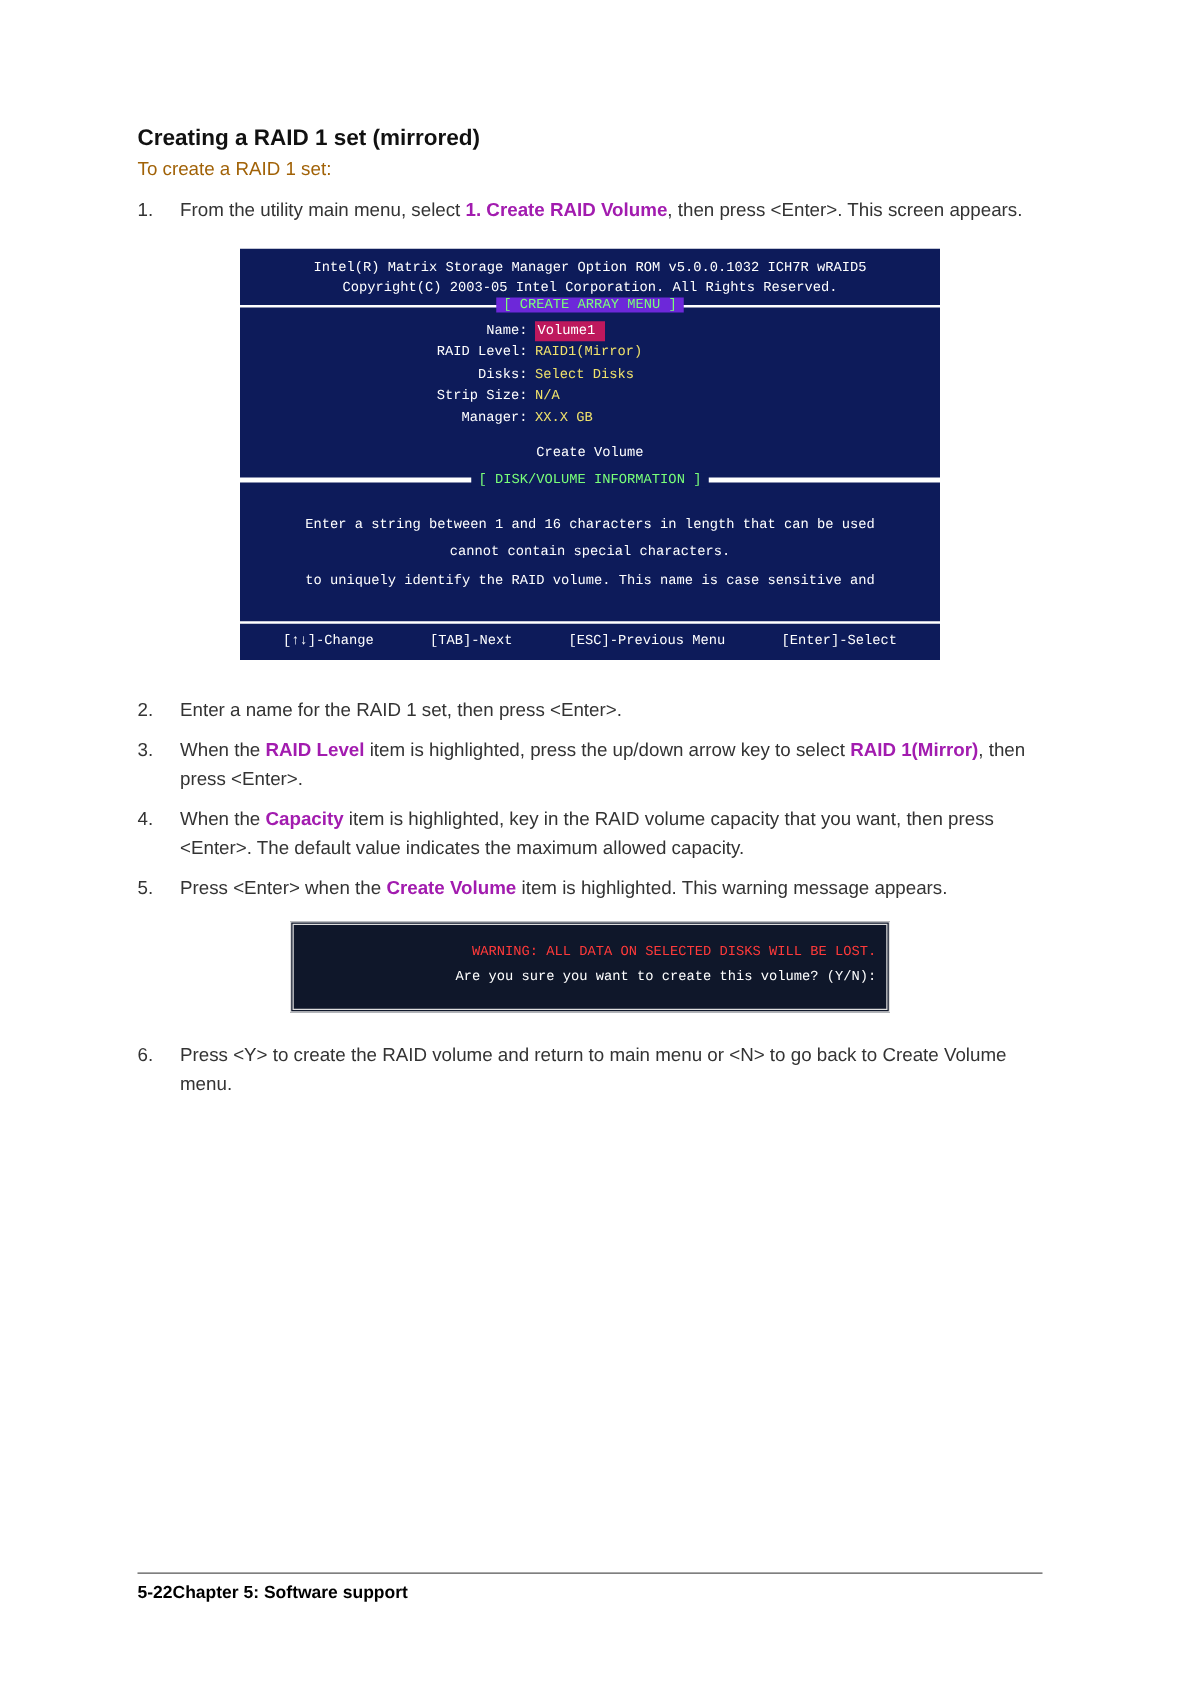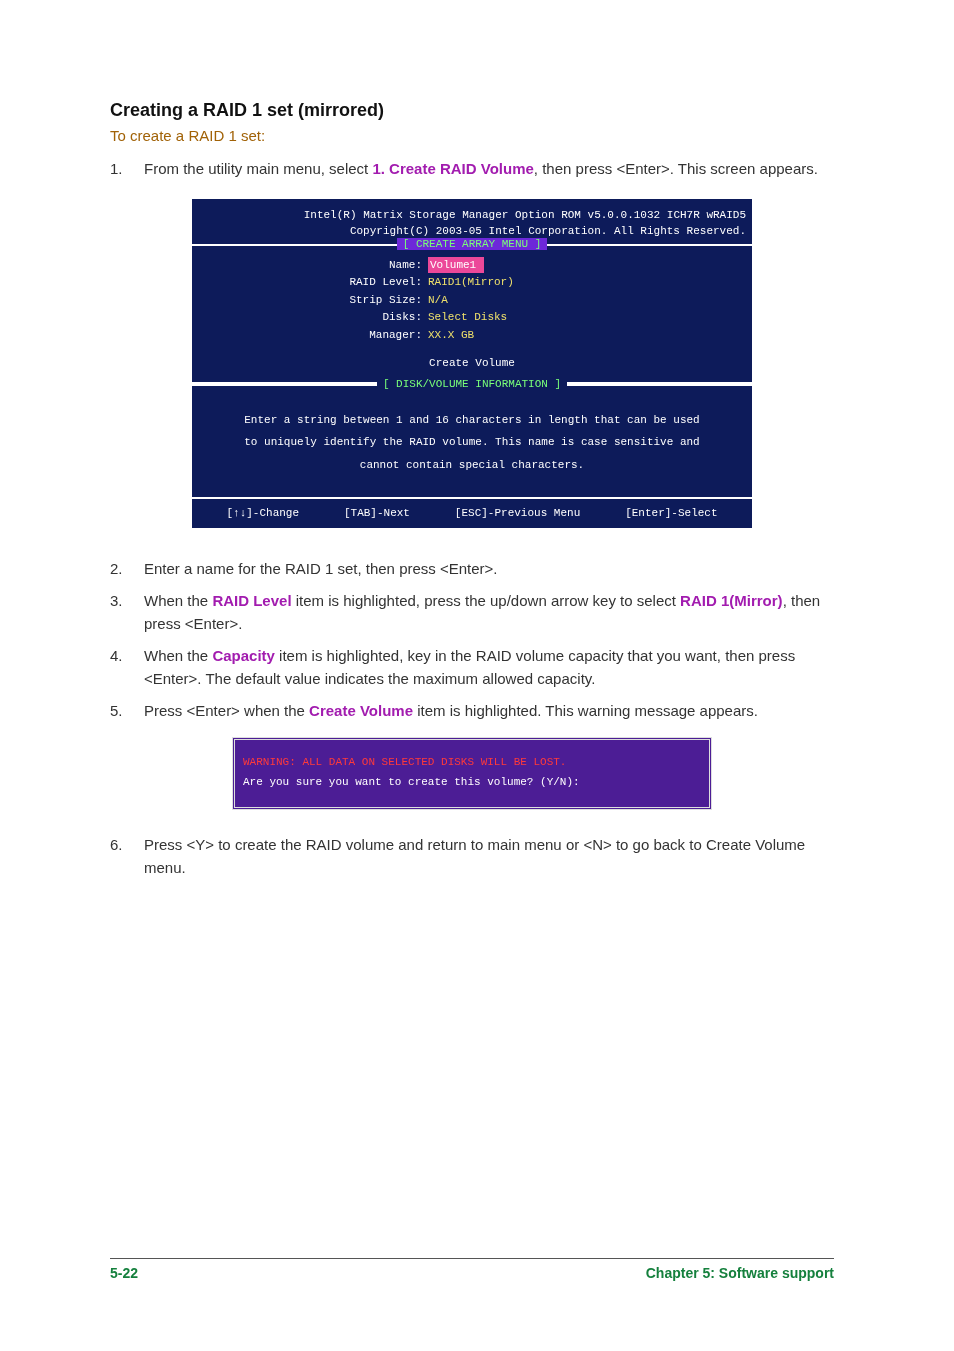--- a/index.html
+++ b/index.html
@@ -43,21 +43,21 @@
   .term {
     margin: 18px auto 30px auto;
     width: 560px;
     background: #0d1b5a;
     font-family: "Courier New", monospace;
     font-size: 11px;
     line-height: 1.5;
     color: #fff;
   }
   .term-header {
-    text-align: right;
+    text-align: center;
     padding: 8px 6px 4px;
   }
   .term-header .l1 { color: #fff; }
   .frame {
     border: 2px double #fff;
     border-left: none;
     border-right: none;
     padding: 10px 16px;
     position: relative;
   }
@@ -79,21 +79,21 @@
   .field-label {
     width: 220px;
     text-align: right;
     color: #fff;
     padding-right: 6px;
   }
   .field-val {
     color: #efe16b;
   }
   .field-val.highlight {
-    background: #ec4899;
+    background: #be185d;
     color: #fff;
     padding: 0 8px 0 2px;
   }
   .center-line {
     text-align: center;
     margin-top: 12px;
     color: #fff;
   }
   .info-frame {
     border-top: 2px double #fff;
@@ -117,44 +117,44 @@
     display: flex;
     justify-content: space-around;
     padding: 6px 12px;
     color: #fff;
   }
 
   
   .warn {
     margin: 14px auto 24px;
     width: 480px;
-    background: #4c1d95;
+    background: #0f172a;
     border: 3px double #dedede;
     font-family: "Courier New", monospace;
     font-size: 11px;
-    text-align: left;
+    text-align: right;
     padding: 12px 8px 14px;
     line-height: 1.9;
   }
   .warn .w1 { color: #ff3a3a; }
   .warn .w2 { color: #fff; }
 
   
   .page-footer {
     position: absolute;
     bottom: 70px;
     left: 110px;
     right: 120px;
     border-top: 1px solid #555;
     display: flex;
-    justify-content: space-between;
+    justify-content: flex-start;
     padding-top: 6px;
     font-size: 14px;
     font-weight: bold;
-    color: #15803d;
+    color: #000000;
   }
 </style>
 </head>
 <body>
 
 <div class="page">
 
   <div class="heading">Creating a RAID 1 set (mirrored)</div>
   <div class="intro">To create a RAID 1 set:</div>
 
@@ -176,40 +176,40 @@
 
       <div class="field-row">
         <div class="field-label">Name:</div>
         <div class="field-val highlight">Volume1</div>
       </div>
       <div class="field-row">
         <div class="field-label">RAID Level:</div>
         <div class="field-val">RAID1(Mirror)</div>
       </div>
       <div class="field-row">
+        <div class="field-label">Disks:</div>
+        <div class="field-val">Select Disks</div>
+      </div>
+      <div class="field-row">
         <div class="field-label">Strip Size:</div>
         <div class="field-val">N/A</div>
-      </div>
-      <div class="field-row">
-        <div class="field-label">Disks:</div>
-        <div class="field-val">Select Disks</div>
       </div>
       <div class="field-row">
         <div class="field-label">Manager:</div>
         <div class="field-val">XX.X  GB</div>
       </div>
 
       <div class="center-line">Create Volume</div>
     </div>
 
     <div class="info-frame">
       <div class="info-title"><span>[ DISK/VOLUME INFORMATION ]</span></div>
       <div class="info-text">Enter a string between 1 and 16 characters in length that can be used</div>
+      <div class="info-text">cannot contain special characters.</div>
       <div class="info-text">to uniquely identify the RAID volume. This name is case sensitive and</div>
-      <div class="info-text">cannot contain special characters.</div>
     </div>
 
     <div class="footer-bar">
       <span>[↑↓]-Change</span>
       <span>[TAB]-Next</span>
       <span>[ESC]-Previous Menu</span>
       <span>[Enter]-Select</span>
     </div>
   </div>
 

